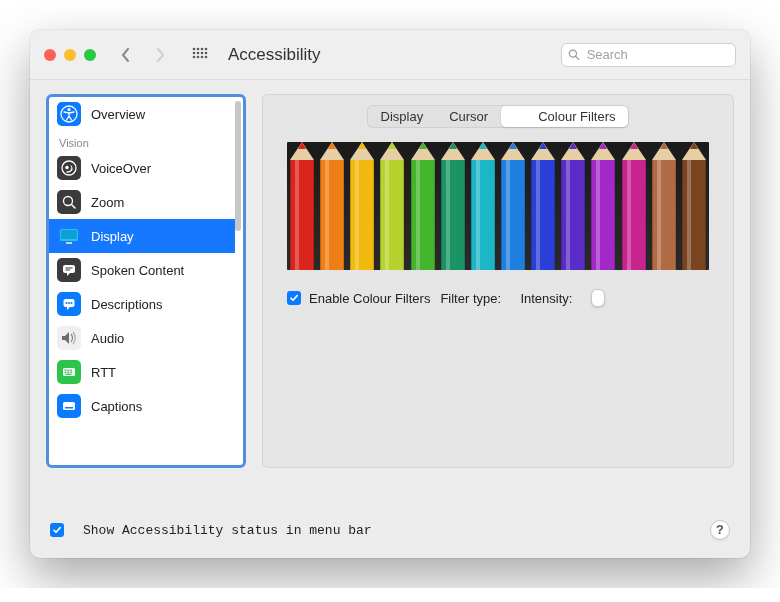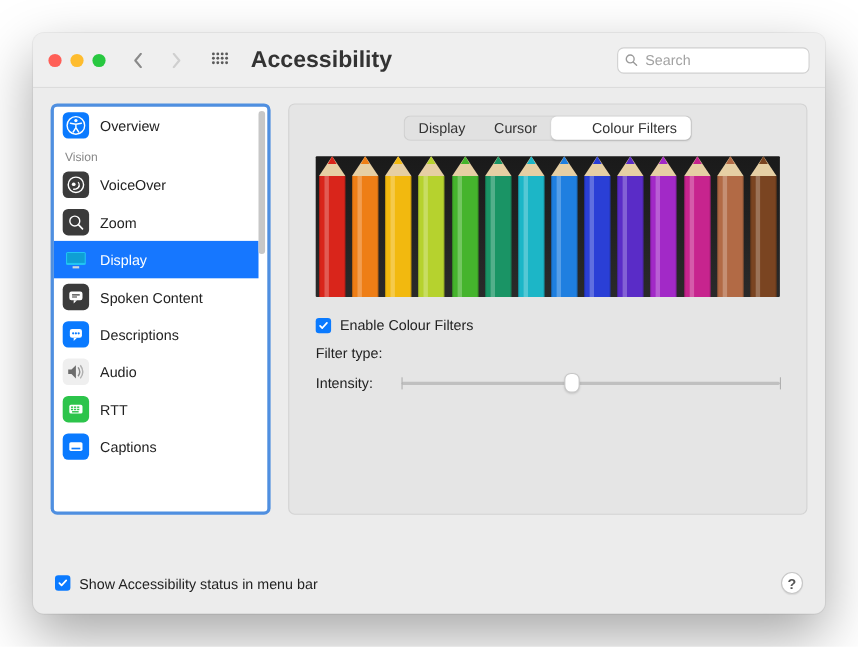--- a/index.html
+++ b/index.html
@@ -35,21 +35,21 @@
   .dot { width: 12px; height: 12px; border-radius: 50%; }
   .dot.red { background: #ff5f57; }
   .dot.yellow { background: #febc2e; }
   .dot.green { background: #28c840; }
   .nav-btn {
     width: 24px; height: 24px;
     display: flex; align-items: center; justify-content: center;
     color: #8a8a8a;
   }
   .grid-btn { color: #5a5a5a; margin: 0 6px; }
-  .win-title { font-weight: 700; font-size: 21px; color: #333; }
+  .win-title { font-weight: 400; font-size: 17px; color: #333; }
   .spacer { flex: 1; }
   .search {
     width: 175px; height: 24px;
     background: #fff;
     border: 1px solid #d0d0d0;
     border-radius: 6px;
     display: flex; align-items: center;
     padding: 0 6px; gap: 5px;
     color: #8a8a8a;
   }
@@ -158,21 +158,21 @@
     flex: 1; width: 24px;
     border-left: 1px solid rgba(0,0,0,0.2);
     border-right: 1px solid rgba(0,0,0,0.15);
     position: relative;
   }
   .shine {
     position: absolute; left: 4px; top: 0; bottom: 0; width: 4px;
     background: rgba(255,255,255,0.25);
   }
 
-  .form { margin-top: 18px; display: flex; flex-direction: column; gap: 10px; }
+  .form { margin-top: 18px; display: flex; flex-direction: row; gap: 10px; }
   .row { display: flex; align-items: center; gap: 8px; }
   .cb {
     width: 14px; height: 14px; border-radius: 3px;
     background: #0a7aff; display: flex; align-items: center; justify-content: center;
   }
   .select {
     background: #fff; border: 1px solid #cfcfcf; border-radius: 5px;
     height: 22px; display: flex; align-items: center;
     padding: 0 0 0 8px;
     font-size: 13px;
@@ -194,21 +194,22 @@
   .thumb {
     position: absolute; top: 50%; transform: translate(-50%, -50%);
     width: 14px; height: 18px; background: #fff;
     border: 1px solid #c7c7c7; border-radius: 6px;
     box-shadow: 0 1px 2px rgba(0,0,0,0.15);
   }
 
   .footer {
     height: 56px;
     display: flex; align-items: center; padding: 0 20px;
-    gap: 8px;
+    gap: 19px;
+    font-family: Liberation Mono, monospace;
   }
   .help {
     width: 20px; height: 20px; border-radius: 50%;
     background: #fff; border: 1px solid #c7c7c7;
     display: flex; align-items: center; justify-content: center;
     color: #555; font-size: 13px; font-weight: 600;
     box-shadow: 0 1px 1px rgba(0,0,0,0.08);
   }
 </style>
 </head>

